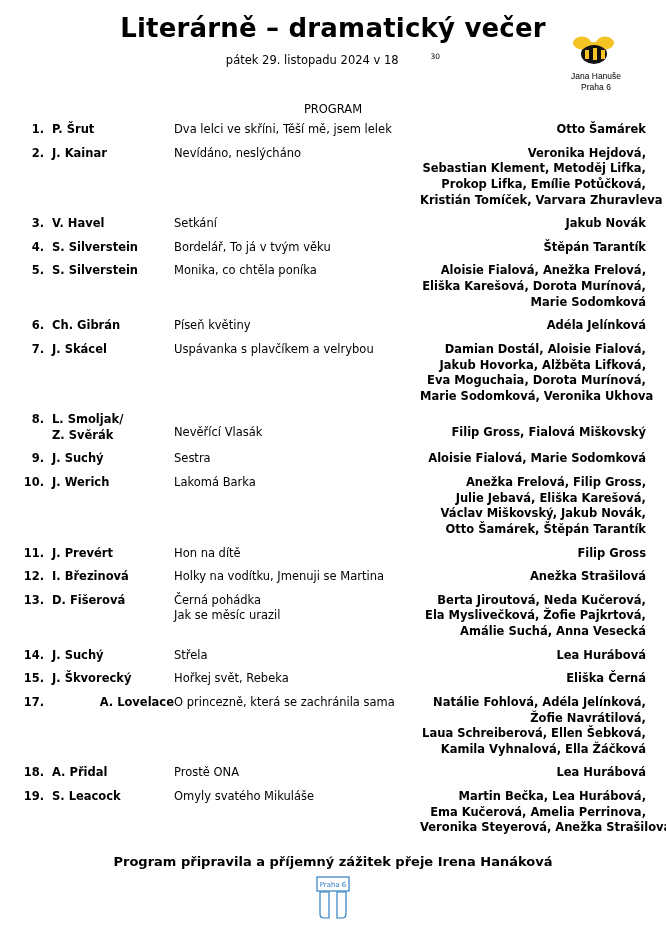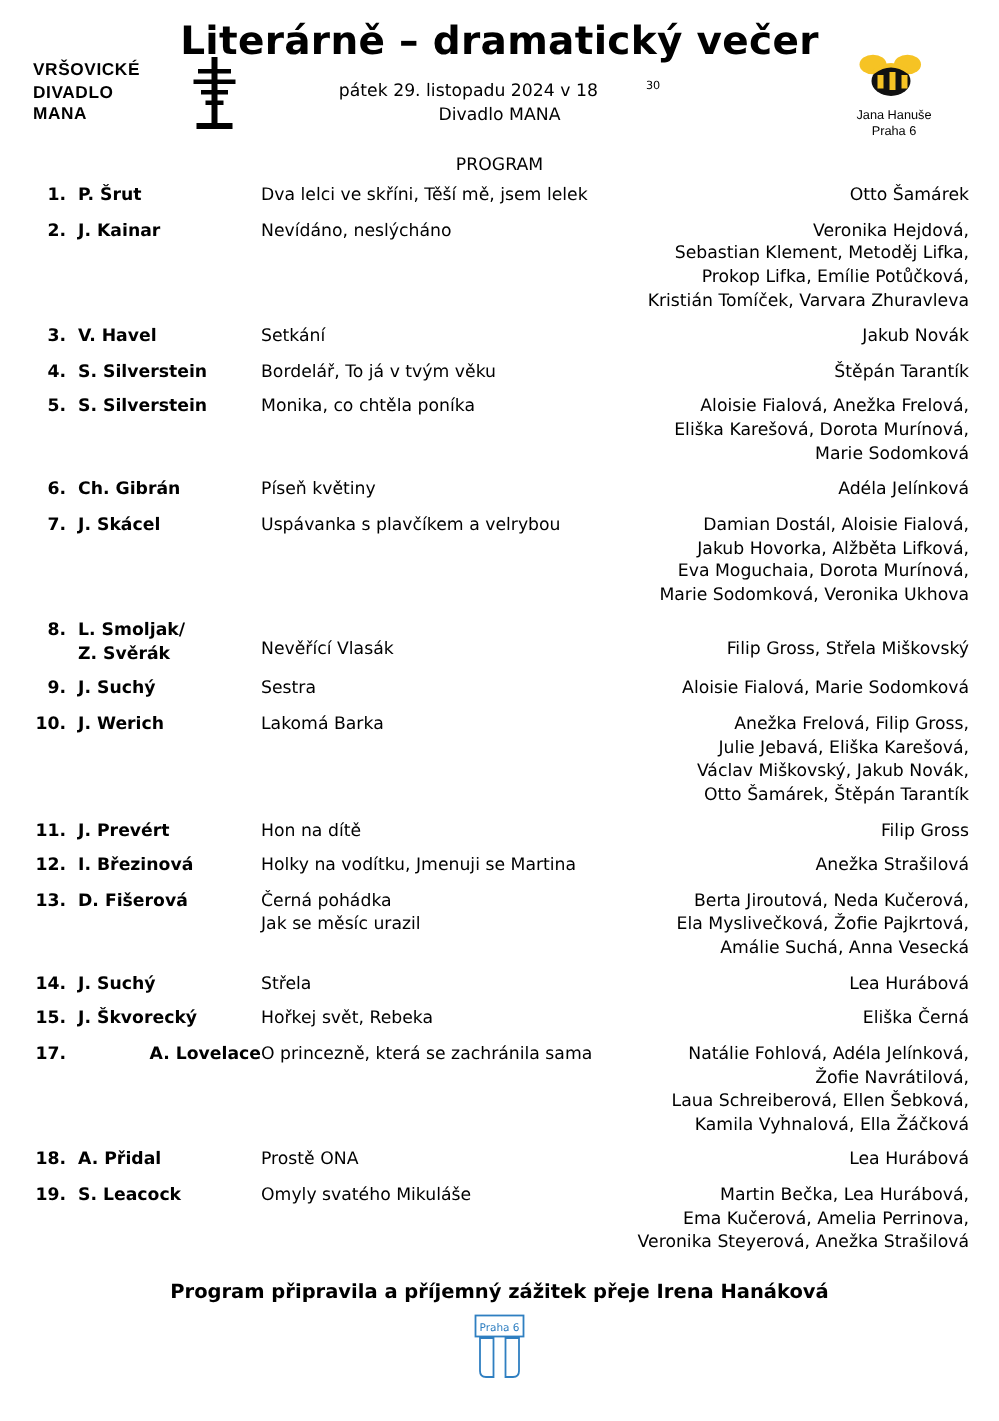--- a/index.html
+++ b/index.html
@@ -113,21 +113,21 @@
     line-height: 1.35;
   }
   .c-work {
     width: 246px;
     font-size: 11.5px;
     line-height: 1.35;
   }
   .c-perf {
     text-align: right;
     font-size: 11.5px;
-    font-weight: normal;
+    font-weight: bold;
     line-height: 1.36;
     padding-right: 2px !important;
   }
   tr.row { height: auto; }
   tr.row > td { padding-bottom: 8px !important; }
 
   
   .footer {
     margin-top: 10px;
     text-align: center;
@@ -146,37 +146,20 @@
 
   .nowrap { white-space: nowrap; }
 </style>
 </head>
 <body>
 
 <div class="page">
 
   <div class="header">
 
-    <div class="logo-left">
-      <div class="logo-left-text">
-        <div>VRŠOVICKÉ</div>
-        <div>DIVADLO</div>
-        <div>MANA</div>
-      </div>
-      <div class="logo-left-mark">
-        <svg width="34" height="52" viewBox="0 0 34 52" aria-hidden="true">
-          <rect x="15" y="2" width="4" height="48" fill="#000"></rect>
-          <rect x="6" y="10" width="22" height="3" fill="#000"></rect>
-          <rect x="3" y="17" width="28" height="3" fill="#000"></rect>
-          <rect x="8" y="24" width="18" height="3" fill="#000"></rect>
-          <rect x="11" y="31" width="12" height="3" fill="#000"></rect>
-          <rect x="5" y="46" width="24" height="4" fill="#000"></rect>
-        </svg>
-      </div>
-    </div>
 
     <div class="logo-right">
       <svg width="54" height="32" viewBox="0 0 54 32" aria-hidden="true">
         <ellipse cx="13" cy="9" rx="9" ry="6.5" fill="#f6c324"></ellipse>
         <ellipse cx="36" cy="9" rx="9" ry="6.5" fill="#f6c324"></ellipse>
         <ellipse cx="25" cy="20" rx="13" ry="10" fill="#111111"></ellipse>
         <path d="M13 14 q12 -9 24 0" stroke="#f6c324" stroke-width="3" fill="none"></path>
         <rect x="16" y="16" width="4" height="9" fill="#f6c324"></rect>
         <rect x="24" y="14" width="4" height="12" fill="#f6c324"></rect>
         <rect x="32" y="16" width="4" height="9" fill="#f6c324"></rect>
@@ -186,21 +169,20 @@
         <div>Praha 6</div>
       </div>
     </div>
 
     <div class="title">Literárně – dramatický večer</div>
 
     <div class="subtitle">
       <div>
         <span>pátek 29. listopadu 2024 v 18</span><span class="sup">30</span>
       </div>
-      <div>Divadlo MANA</div>
     </div>
   </div>
 
   <div class="program-label">PROGRAM</div>
 
   <table class="program">
     <tbody>
         <tr class="row">
           <td class="c-num">1.</td>
           <td class="c-author">
@@ -296,21 +278,21 @@
         <tr class="row">
           <td class="c-num">8.</td>
           <td class="c-author">
             <div>L. Smoljak/</div>
             <div>Z. Svěrák</div>
           </td>
           <td class="c-work" style="padding-top: 13px;">
             <div>Nevěřící Vlasák</div>
           </td>
           <td class="c-perf" style="padding-top: 13px;">
-            <div class="nowrap">Filip Gross, Střela Miškovský</div>
+            <div class="nowrap">Filip Gross, Fialová Miškovský</div>
           </td>
         </tr>
         <tr class="row">
           <td class="c-num">9.</td>
           <td class="c-author">
             <div>J. Suchý</div>
           </td>
           <td class="c-work">
             <div>Sestra</div>
           </td>

